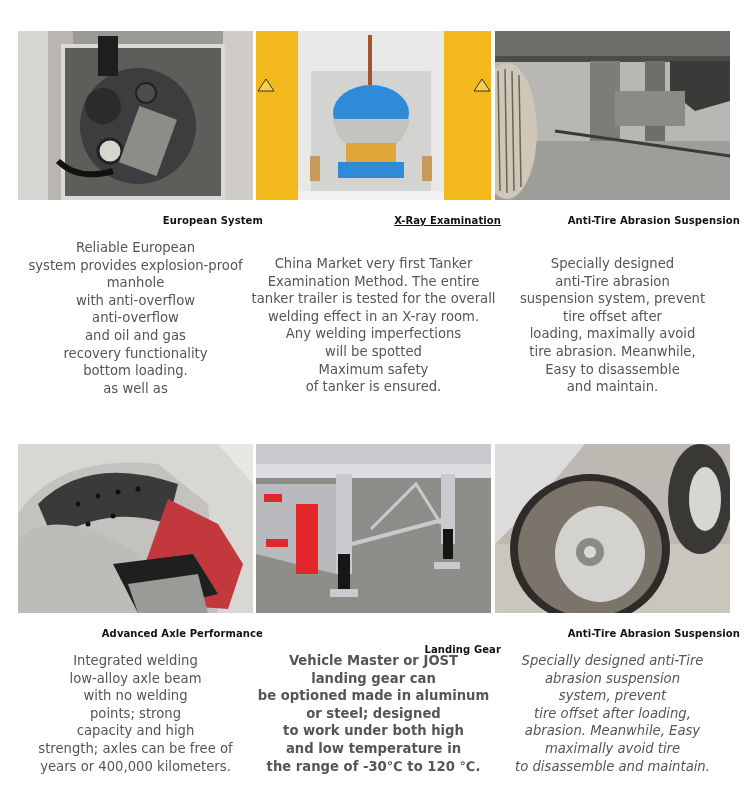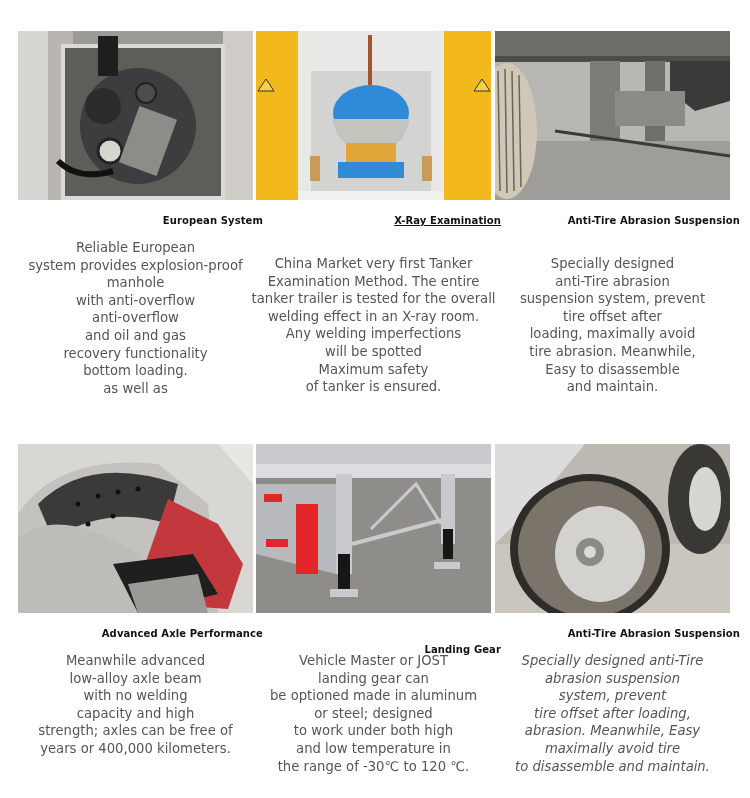--- a/index.html
+++ b/index.html
@@ -123,23 +123,24 @@
       <circle cx="60" cy="60" r="2.5" fill="#111"></circle>
         <circle cx="80" cy="52" r="2.5" fill="#111"></circle>
       <circle cx="100" cy="48" r="2.5" fill="#111"></circle>
         <circle cx="120" cy="45" r="2.5" fill="#111"></circle>
       <circle cx="70" cy="80" r="2.5" fill="#111"></circle>
         <circle cx="95" cy="72" r="2.5" fill="#111"></circle>
     </svg>
   </div>
   <div class="title" style="top:184px;">Advanced Axle Performance</div>
   <div class="desc" style="top:208px;">
-    <span>Meanwhile advanced</span>
+    <span>Integrated welding</span>
     <span>low-alloy axle beam</span>
     <span>with no welding</span>
+    <span>points; strong</span>
     <span>capacity and high</span>
     <span>strength; axles can be free of</span>
     <span>years or 400,000 kilometers.</span>
   </div>
 </div>
 
 <div class="card" style="left:256px; top:444px;">
   <div class="photo" style="left:0; top:0;">
     <svg viewBox="0 0 235 169" preserveAspectRatio="none">
       <rect width="235" height="169" fill="#8e8d89"></rect>
@@ -153,21 +154,21 @@
       <rect x="82" y="110" width="12" height="35" fill="#161616"></rect>
       <rect x="74" y="145" width="28" height="8" fill="#c9cacd"></rect>
       <rect x="185" y="30" width="14" height="70" fill="#c9cacd"></rect>
       <rect x="187" y="85" width="10" height="30" fill="#161616"></rect>
       <rect x="178" y="118" width="26" height="7" fill="#c9cacd"></rect>
       <path d="M96 100 L190 75" stroke="#c9cacd" stroke-width="4"></path>
       <path d="M115 85 L160 40 L185 80" stroke="#c9cacd" stroke-width="3" fill="none"></path>
     </svg>
   </div>
   <div class="title" style="top:184px;margin-top:16px;">Landing Gear</div>
-  <div class="desc" style="top:208px;">
+  <div class="desc" style="top:208px;font-weight:bold;">
     <span>Vehicle Master or JOST</span>
     <span>landing gear can</span>
     <span>be optioned made in aluminum</span>
     <span>or steel; designed</span>
     <span>to work under both high</span>
     <span>and low temperature in</span>
     <span>the range of -30℃ to 120 ℃.</span>
   </div>
 </div>
 

